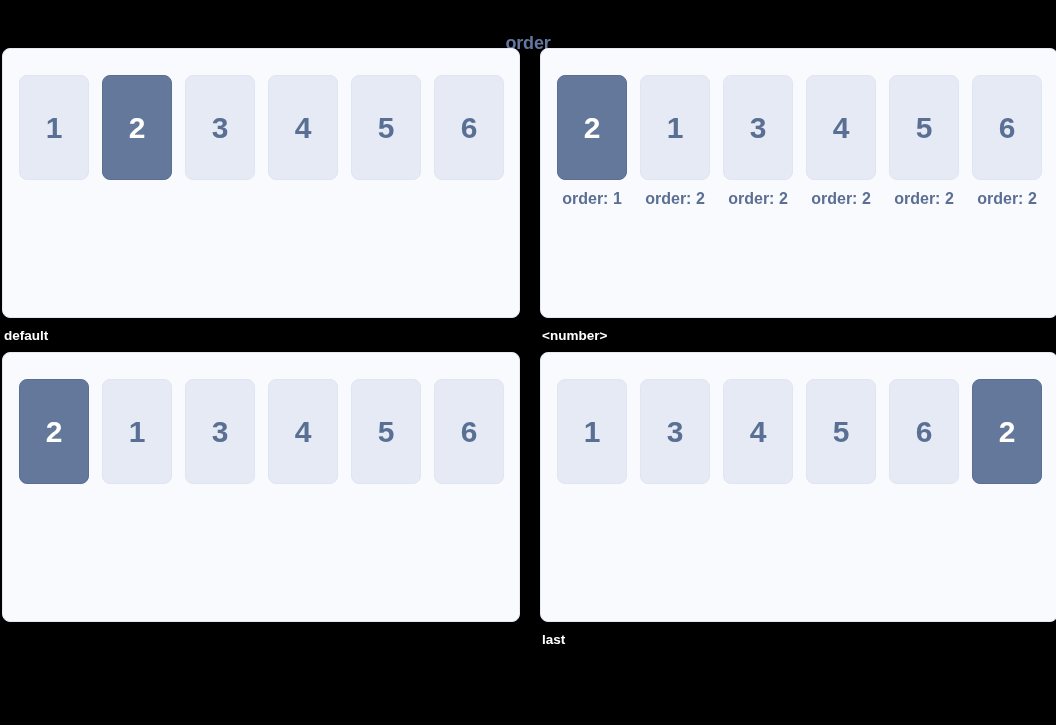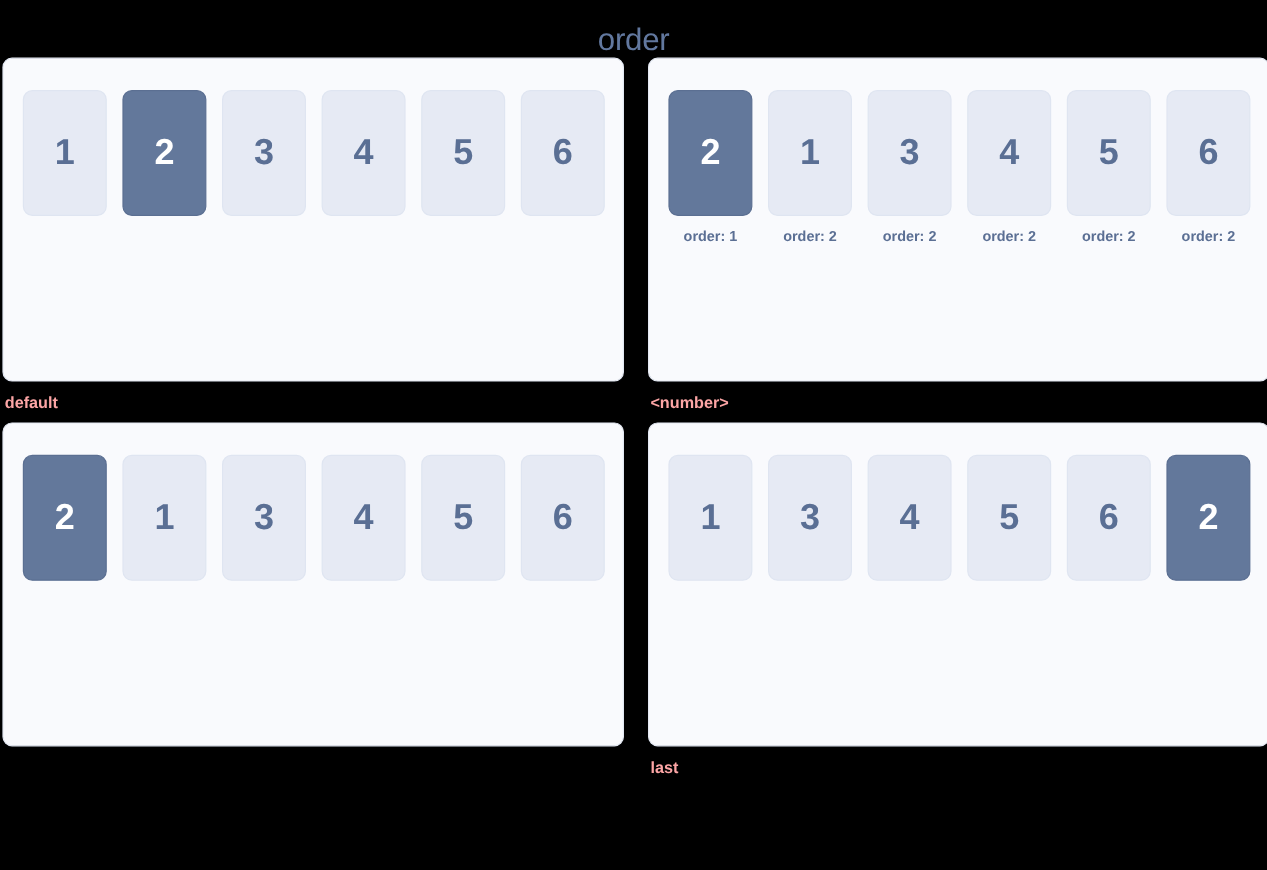--- a/index.html
+++ b/index.html
@@ -13,25 +13,25 @@
 
   body {
     font-family: "Liberation Sans", sans-serif;
     position: relative;
   }
 
   
   .page-title {
     width: 100%;
     text-align: center;
-    font-size: 26px;
-    font-weight: normal;
+    font-size: 18px;
+    font-weight: bold;
     color: #62789f;
     letter-spacing: -0.2px;
-    padding-top: 12px;
+    padding-top: 22px;
     height: 48px;
     line-height: 42px;
   }
 
   
   .demo-grid {
     position: relative;
     width: 1056px;
     display: grid;
     grid-template-columns: 518px 518px;
@@ -85,31 +85,31 @@
 
   .box.highlight {
     background: #627architecture;
     background: #63789b;
     border-color: #5b6f92;
     color: #ffffff;
   }
 
   .caption {
     margin-top: 10px;
-    font-size: 12px;
+    font-size: 16px;
     font-weight: bold;
     color: #5b6f94;
     white-space: nowrap;
   }
 
   .panel-label {
     margin-top: 10px;
     font-size: 13.5px;
     font-weight: bold;
-    color: #fca5a5;
+    color: #ffffff;
     line-height: 16px;
     padding-left: 2px;
   }
 </style>
 </head>
 <body>
 
 <h1 class="page-title">order</h1>
 
 <div class="demo-grid">

